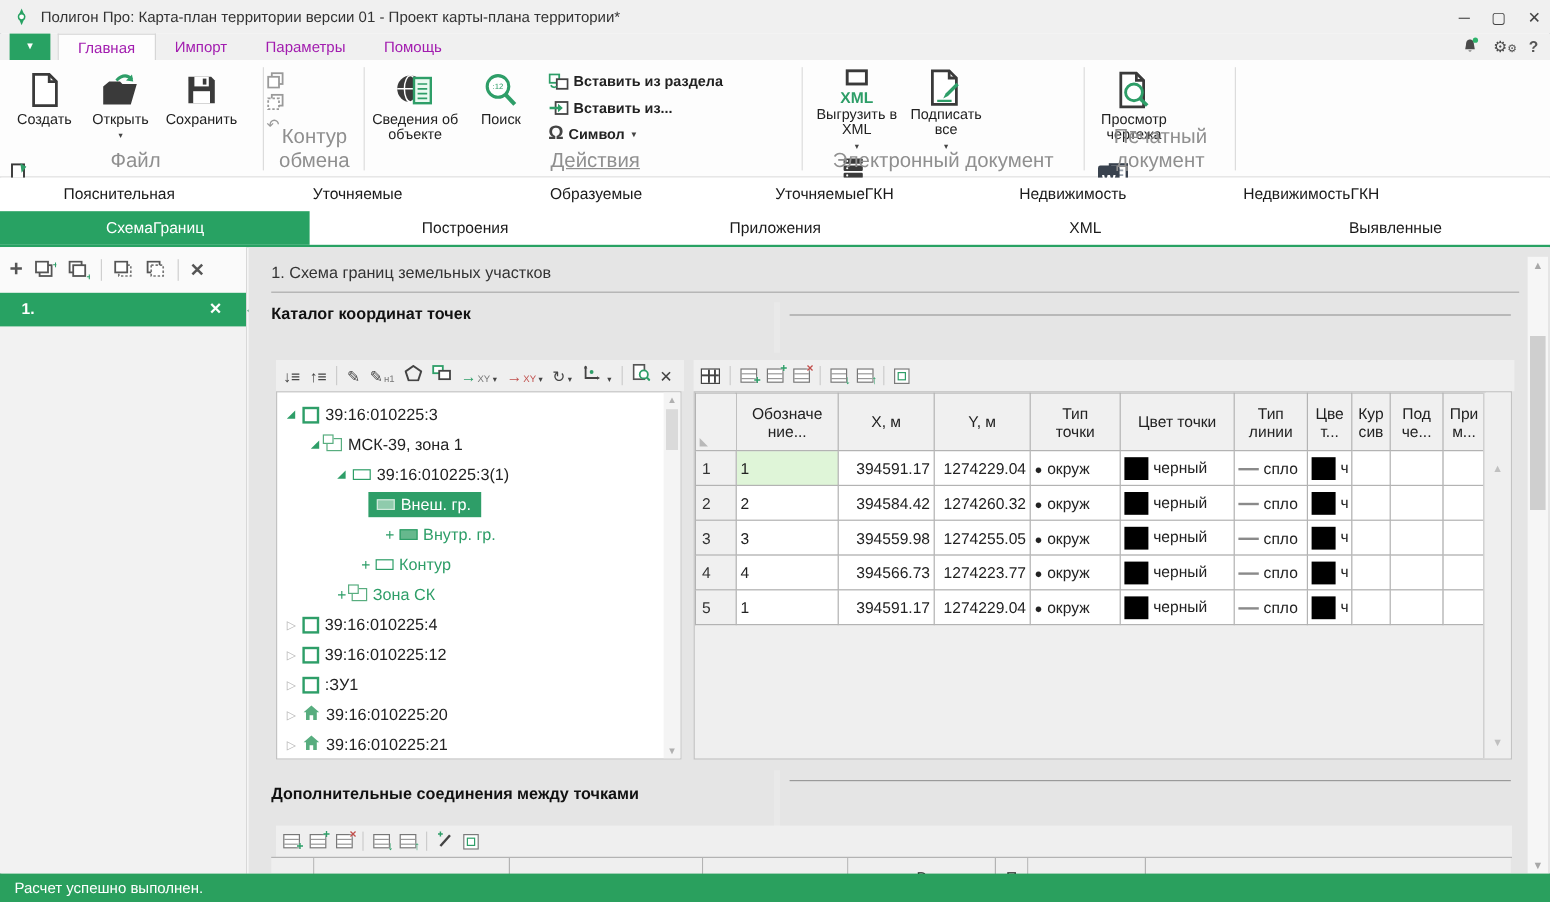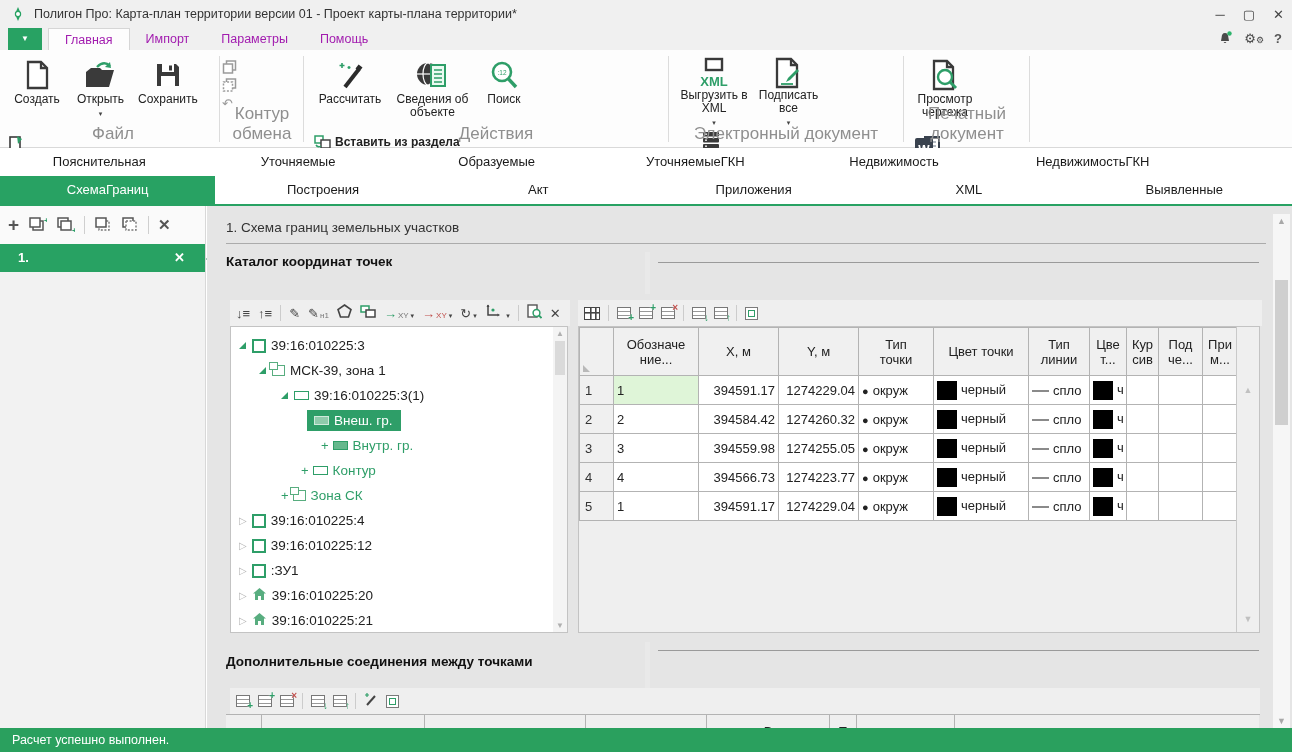--- a/index.html
+++ b/index.html
@@ -268,31 +268,20 @@
               <rect x="1.5" y="4" width="9" height="9" fill="#fff" stroke="#9a9a9a" stroke-width="1.5" stroke-dasharray="2 1.6"></rect>
             </svg>
         </span>
         <span class="glyph" style="color:#9a9a9a">↶</span>
       </div>
       <div class="glabel">Контур обмена</div>
     </div>
     <div class="gsep" style="left:303px"></div>
 
     <div class="rgroup" style="left:306px; width:360px;">
-      <div class="bigbtn" style="width:76px; margin-left:6px">
-        <span class="bicon">
-          <svg width="30" height="30" viewBox="0 0 30 30">
-              <line x1="10" y1="27" x2="24" y2="9" stroke="#2b2b2b" stroke-width="4"></line>
-              <rect x="21.5" y="5.5" width="5" height="5" fill="#2b2b2b" transform="rotate(38 24 8)"></rect>
-              <path d="M7 3 v5 M4.5 5.5 h5" stroke="#2e9e68" stroke-width="1.6"></path>
-              <path d="M14 6 v3 M12.5 7.5 h3" stroke="#2e9e68" stroke-width="1.4"></path>
-            </svg>
-        </span>
-        <span>Рассчитать</span>
-      </div>
       <div class="bigbtn" style="width:80px">
         <span class="bicon">
           <svg width="32" height="30" viewBox="0 0 32 30">
               <circle cx="12" cy="14" r="11" fill="#3a3a3a"></circle>
               <ellipse cx="12" cy="14" rx="5" ry="11" fill="none" stroke="#fff" stroke-width="1.2"></ellipse>
               <line x1="1" y1="14" x2="23" y2="14" stroke="#fff" stroke-width="1.2"></line>
               <rect x="15" y="5" width="14" height="21" fill="#eafaf1" stroke="#2e9e68" stroke-width="2"></rect>
               <path d="M18 10 h8 M18 14 h8 M18 18 h8 M18 22 h8" stroke="#2e9e68" stroke-width="1.4"></path>
             </svg>
         </span>
@@ -324,21 +313,21 @@
               <path d="M8 3.5 l4 3.5 -4 3.5 Z" fill="#2e9e68"></path>
             </svg>
           <span>Вставить из...</span>
         </div>
         <div class="smallrow">
           <span class="glyph" style="font-size:16px">Ω</span>
           <span>Символ</span>
           <span class="ddl">▾</span>
         </div>
       </div>
-      <div class="glabel" style="width:200px; left:90px; right:auto;">Действия</div>
+      <div class="glabel" style="width:200px; left:90px; right:auto;text-decoration:underline;">Действия</div>
     </div>
     <div class="gsep" style="left:668px"></div>
 
     <div class="rgroup" style="left:672px; width:228px;">
       <div class="bigbtn" style="width:72px; margin-left:6px">
         <span class="bicon">
           <svg width="34" height="32" viewBox="0 0 34 32">
               <rect x="9" y="2" width="16" height="11" fill="#fff" stroke="#3a3a3a" stroke-width="2.4"></rect>
               <text x="17" y="29" font-size="13" font-weight="bold" text-anchor="middle" fill="#2e9e68" font-family="Liberation Sans, sans-serif">XML</text>
             </svg>
@@ -411,21 +400,20 @@
       <span class="stab">Пояснительная</span>
       <span class="stab">Уточняемые</span>
       <span class="stab">Образуемые</span>
       <span class="stab">УточняемыеГКН</span>
       <span class="stab">Недвижимость</span>
       <span class="stab">НедвижимостьГКН</span>
     </div>
     <div class="strow">
       <span class="stab sel">СхемаГраниц</span>
       <span class="stab">Построения</span>
-      <span class="stab">Акт</span>
       <span class="stab">Приложения</span>
       <span class="stab">XML</span>
       <span class="stab">Выявленные</span>
     </div>
     <div id="st-underline"></div>
   </div>
 
   <div id="sidebar">
     <div id="sidebar-toolbar">
       <span class="sb-ico sb-plus">+</span>

